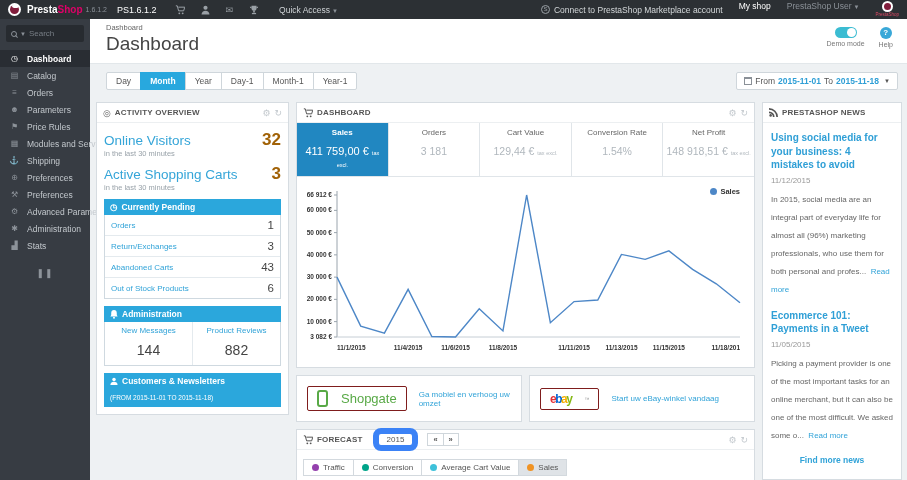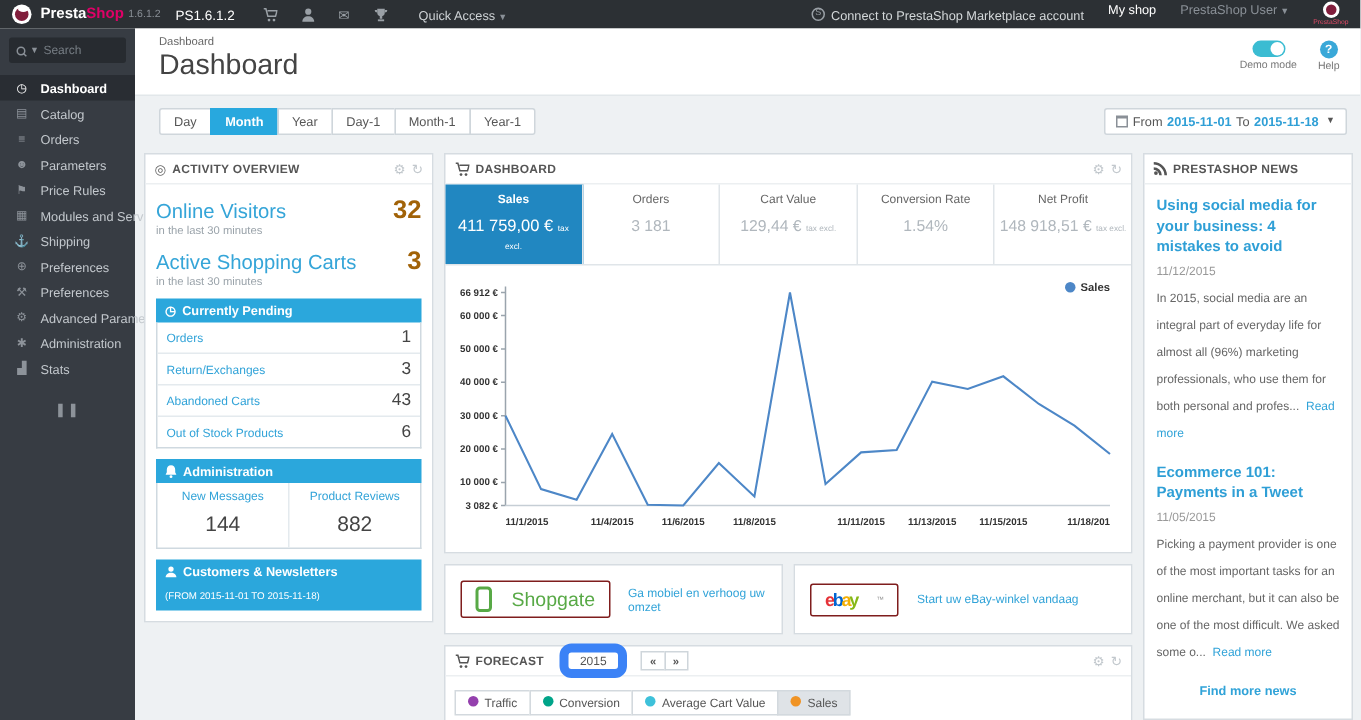--- a/index.html
+++ b/index.html
@@ -132,21 +132,21 @@
   .ebay-text .e{color:#e53238}.ebay-text .b{color:#0064d2}.ebay-text .a{color:#f5af02}.ebay-text .y{color:#86b817}
   .ebay-tm { font-size:5px; color:#999; vertical-align:top; }
 
   
   .forecast { height:120px; }
   .pill { border:6px solid #3b82f6; border-radius:8px; padding:1px 8px; font-size:8px; color:#555; margin-left:6px; }
   .nav-btns { display:flex; margin-left:6px; }
   .nav-btn { border:1px solid #cfd6db; background:#fff; font-size:7.5px; color:#555; padding:1px 5px; font-weight:bold; cursor:pointer; margin-left:-1px; }
   .fc-body { padding:7px; }
   .seg { display:inline-flex; }
-  .seg-btn { border:1px solid #d3d9de; background:#fff; padding:3px 8px; font-size:8px; color:#555; display:flex; align-items:flex-start; gap:4px; margin-left:-1px; cursor:pointer; }
+  .seg-btn { border:1px solid #d3d9de; background:#fff; padding:3px 8px; font-size:8px; color:#555; display:flex; align-items:center; gap:4px; margin-left:-1px; cursor:pointer; }
   .seg-btn .dot { width:7px; height:7px; }
   .seg-btn.active { background:#dfe3e7; }
 
   
   .news-body { padding:8px; }
   .news-title { color:#2f9fd6; font-size:10px; font-weight:bold; line-height:1.35; display:block; }
   .news-date { color:#999; font-size:8px; margin:4px 0 3px; }
   .news-excerpt { color:#666; font-size:8px; line-height:1.42; }
   .read-more { color:#31a3d8; font-size:8px; }
   .news-art { margin-bottom:13px; }

